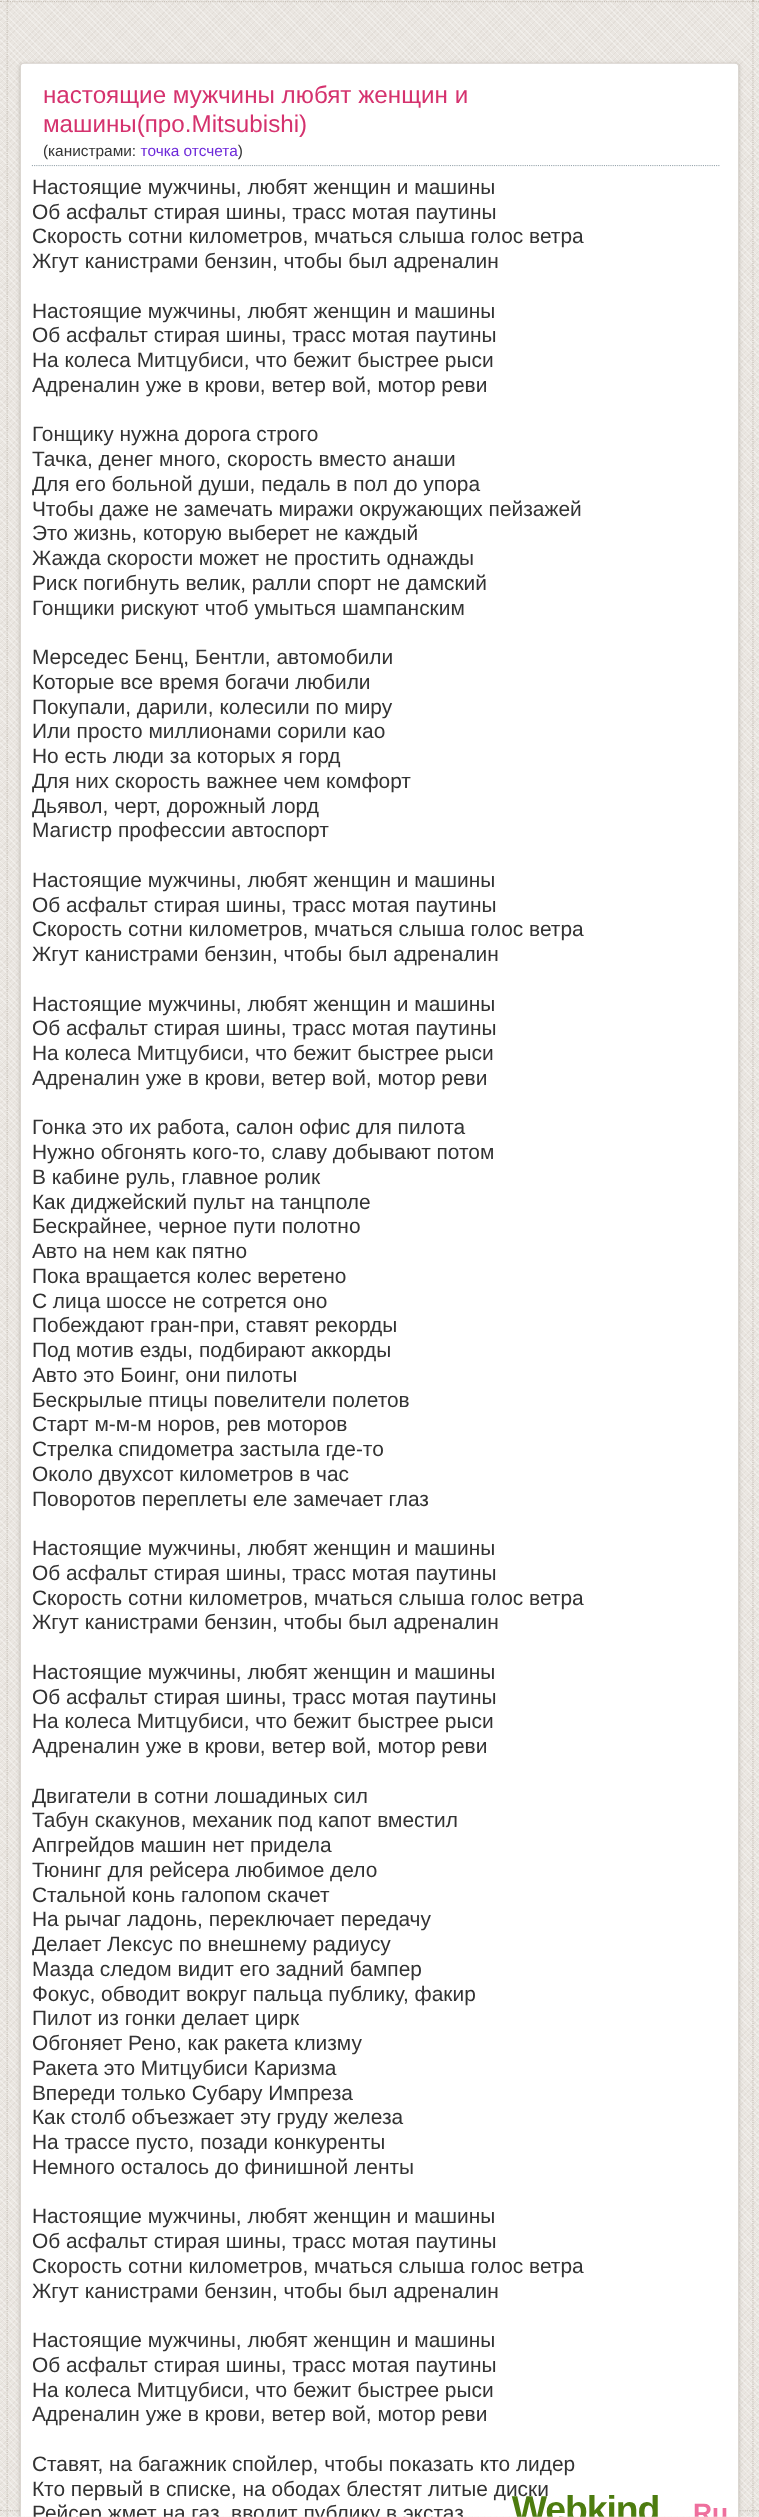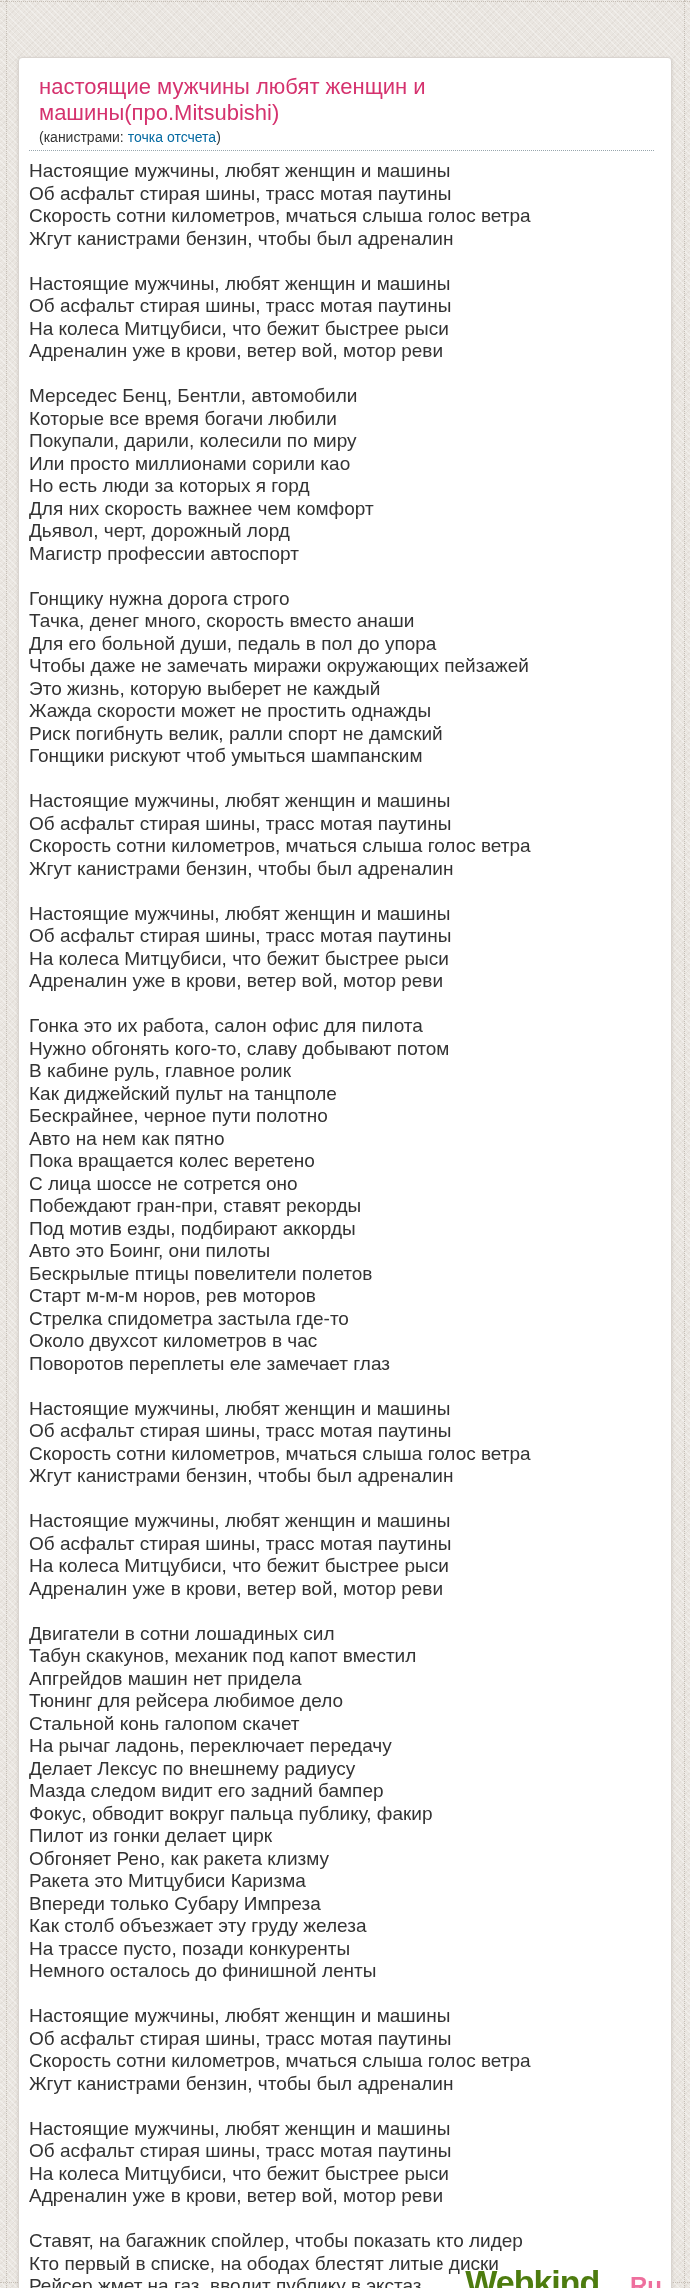--- a/index.html
+++ b/index.html
@@ -40,21 +40,21 @@
     font-weight: normal;
     color: #d5326e;
   }
   .artist-line {
     margin-top: 3px;
     font-size: 14px;
     line-height: 17px;
     color: #333333;
   }
   .artist-link {
-    color: #0369a1;
+    color: #6d28d9;
     text-decoration: none;
     margin-left: 4px;
     cursor: pointer;
   }
   .separator {
     margin: 4px 17px 0 10px;
     border-top: 1px dotted #98a6ad;
     height: 0;
   }
   .lyrics {
@@ -102,22 +102,22 @@
 
 <div class="card">
   <div class="header">
     <h1 class="song-title">настоящие мужчины любят женщин и машины(про.Mitsubishi)</h1>
     <div class="artist-line"><span>(канистрами:</span><a class="artist-link">точка отсчета</a><span>)</span></div>
   </div>
   <div class="separator"></div>
   <div class="lyrics" id="lyrics">
       <p>Настоящие мужчины, любят женщин и машины<br>Об асфальт стирая шины, трасс мотая паутины<br>Скорость сотни километров, мчаться слыша голос ветра<br>Жгут канистрами бензин, чтобы был адреналин</p>
       <p>Настоящие мужчины, любят женщин и машины<br>Об асфальт стирая шины, трасс мотая паутины<br>На колеса Митцубиси, что бежит быстрее рыси<br>Адреналин уже в крови, ветер вой, мотор реви</p>
+      <p>Гонщику нужна дорога строго<br>Тачка, денег много, скорость вместо анаши<br>Для его больной души, педаль в пол до упора<br>Чтобы даже не замечать миражи окружающих пейзажей<br>Это жизнь, которую выберет не каждый<br>Жажда скорости может не простить однажды<br>Риск погибнуть велик, ралли спорт не дамский<br>Гонщики рискуют чтоб умыться шампанским</p>
       <p>Мерседес Бенц, Бентли, автомобили<br>Которые все время богачи любили<br>Покупали, дарили, колесили по миру<br>Или просто миллионами сорили као<br>Но есть люди за которых я горд<br>Для них скорость важнее чем комфорт<br>Дьявол, черт, дорожный лорд<br>Магистр профессии автоспорт</p>
-      <p>Гонщику нужна дорога строго<br>Тачка, денег много, скорость вместо анаши<br>Для его больной души, педаль в пол до упора<br>Чтобы даже не замечать миражи окружающих пейзажей<br>Это жизнь, которую выберет не каждый<br>Жажда скорости может не простить однажды<br>Риск погибнуть велик, ралли спорт не дамский<br>Гонщики рискуют чтоб умыться шампанским</p>
       <p>Настоящие мужчины, любят женщин и машины<br>Об асфальт стирая шины, трасс мотая паутины<br>Скорость сотни километров, мчаться слыша голос ветра<br>Жгут канистрами бензин, чтобы был адреналин</p>
       <p>Настоящие мужчины, любят женщин и машины<br>Об асфальт стирая шины, трасс мотая паутины<br>На колеса Митцубиси, что бежит быстрее рыси<br>Адреналин уже в крови, ветер вой, мотор реви</p>
       <p>Гонка это их работа, салон офис для пилота<br>Нужно обгонять кого-то, славу добывают потом<br>В кабине руль, главное ролик<br>Как диджейский пульт на танцполе<br>Бескрайнее, черное пути полотно<br>Авто на нем как пятно<br>Пока вращается колес веретено<br>С лица шоссе не сотрется оно<br>Побеждают гран-при, ставят рекорды<br>Под мотив езды, подбирают аккорды<br>Авто это Боинг, они пилоты<br>Бескрылые птицы повелители полетов<br>Старт м-м-м норов, рев моторов<br>Стрелка спидометра застыла где-то<br>Около двухсот километров в час<br>Поворотов переплеты еле замечает глаз</p>
       <p>Настоящие мужчины, любят женщин и машины<br>Об асфальт стирая шины, трасс мотая паутины<br>Скорость сотни километров, мчаться слыша голос ветра<br>Жгут канистрами бензин, чтобы был адреналин</p>
       <p>Настоящие мужчины, любят женщин и машины<br>Об асфальт стирая шины, трасс мотая паутины<br>На колеса Митцубиси, что бежит быстрее рыси<br>Адреналин уже в крови, ветер вой, мотор реви</p>
       <p>Двигатели в сотни лошадиных сил<br>Табун скакунов, механик под капот вместил<br>Апгрейдов машин нет придела<br>Тюнинг для рейсера любимое дело<br>Стальной конь галопом скачет<br>На рычаг ладонь, переключает передачу<br>Делает Лексус по внешнему радиусу<br>Мазда следом видит его задний бампер<br>Фокус, обводит вокруг пальца публику, факир<br>Пилот из гонки делает цирк<br>Обгоняет Рено, как ракета клизму<br>Ракета это Митцубиси Каризма<br>Впереди только Субару Импреза<br>Как столб объезжает эту груду железа<br>На трассе пусто, позади конкуренты<br>Немного осталось до финишной ленты</p>
       <p>Настоящие мужчины, любят женщин и машины<br>Об асфальт стирая шины, трасс мотая паутины<br>Скорость сотни километров, мчаться слыша голос ветра<br>Жгут канистрами бензин, чтобы был адреналин</p>
       <p>Настоящие мужчины, любят женщин и машины<br>Об асфальт стирая шины, трасс мотая паутины<br>На колеса Митцубиси, что бежит быстрее рыси<br>Адреналин уже в крови, ветер вой, мотор реви</p>
       <p>Ставят, на багажник спойлер, чтобы показать кто лидер<br>Кто первый в списке, на ободах блестят литые диски<br>Рейсер жмет на газ, вводит публику в экстаз<br>Вводит публику в экстаз, в экстаз, в экстаз, в экстаз</p>
     </div>

